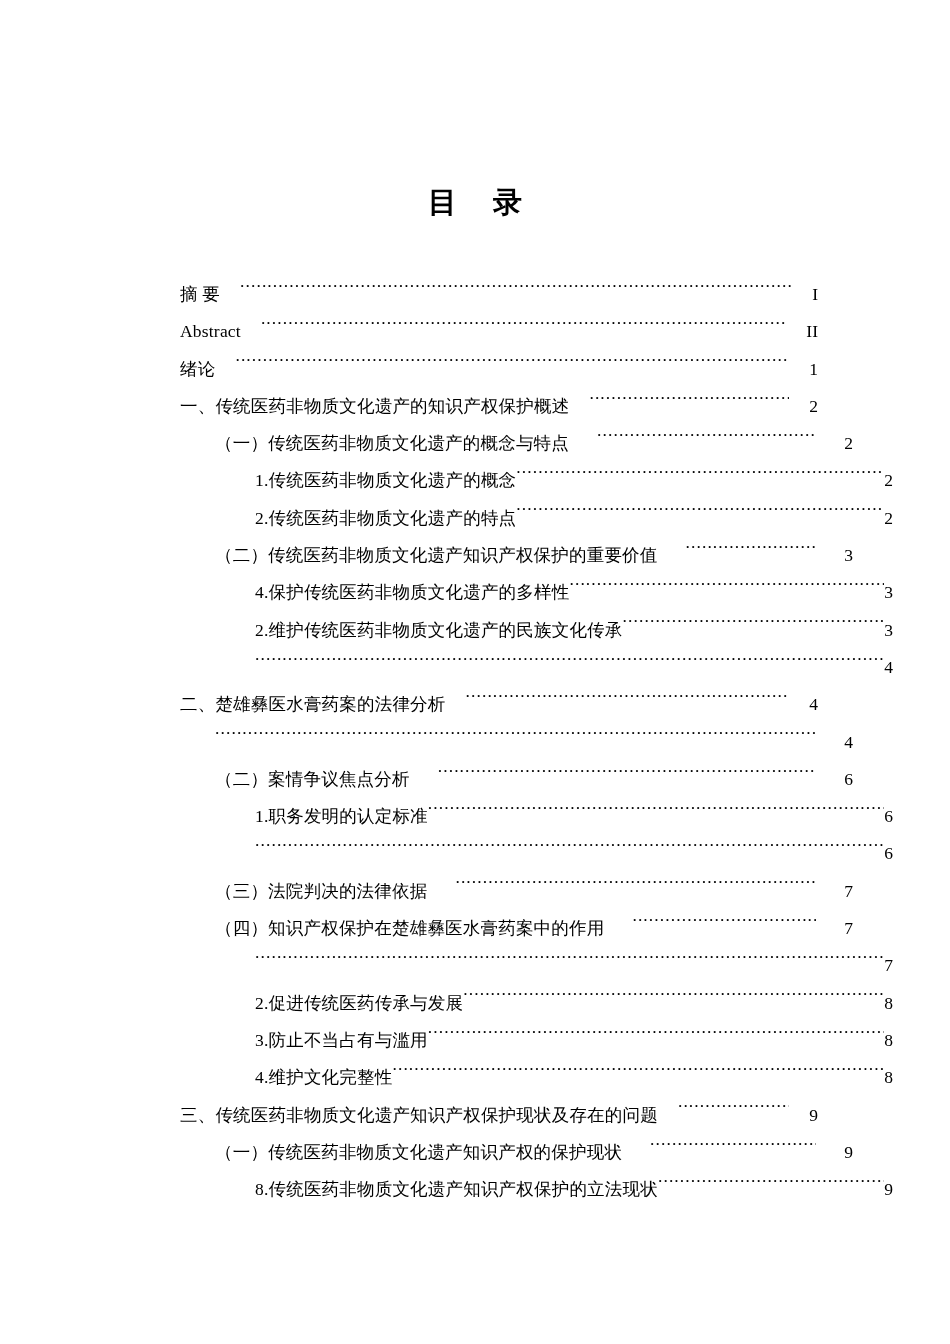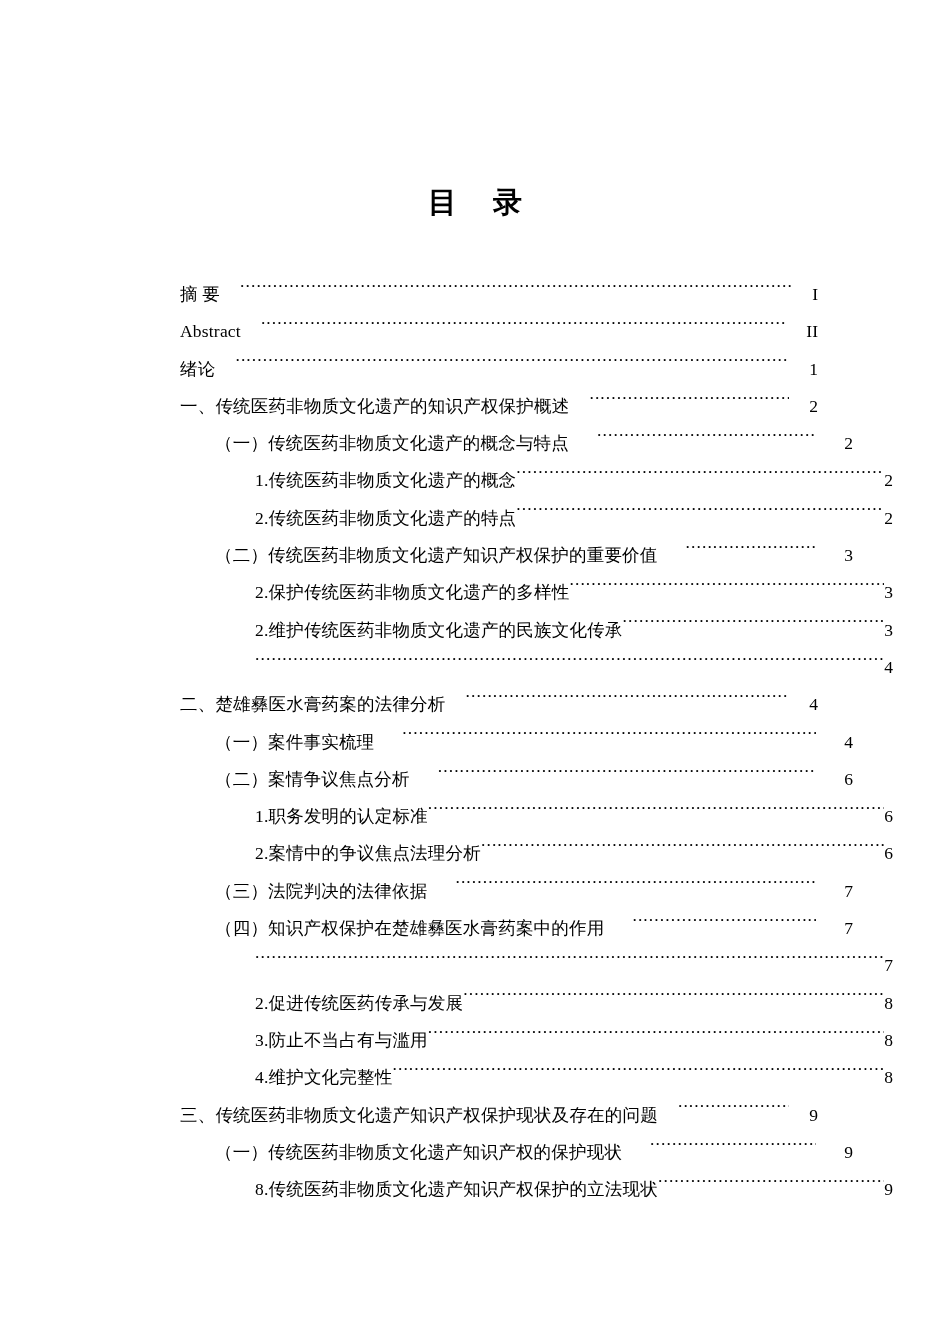--- a/index.html
+++ b/index.html
@@ -127,55 +127,53 @@
         <span class="label">2.传统医药非物质文化遗产的特点</span>
         <span class="leader"></span>
         <span class="pageno">2</span>
       </div>
       <div class="toc-entry lvl1">
         <span class="label">（二）传统医药非物质文化遗产知识产权保护的重要价值</span>
         <span class="leader"></span>
         <span class="pageno">3</span>
       </div>
       <div class="toc-entry lvl2">
-        <span class="label">2.保护传统医药非物质文化遗产的多样性</span>
+        <span class="label">4.保护传统医药非物质文化遗产的多样性</span>
         <span class="leader"></span>
         <span class="pageno">3</span>
       </div>
       <div class="toc-entry lvl2">
         <span class="label">2.维护传统医药非物质文化遗产的民族文化传承</span>
         <span class="leader"></span>
         <span class="pageno">3</span>
       </div>
       <div class="toc-entry lvl2">
         <span class="leader"></span>
         <span class="pageno">4</span>
       </div>
       <div class="toc-entry lvl0">
         <span class="label">二、楚雄彝医水膏药案的法律分析</span>
         <span class="leader"></span>
         <span class="pageno">4</span>
       </div>
       <div class="toc-entry lvl1">
-        <span class="label">（一）案件事实梳理</span>
         <span class="leader"></span>
         <span class="pageno">4</span>
       </div>
       <div class="toc-entry lvl1">
         <span class="label">（二）案情争议焦点分析</span>
         <span class="leader"></span>
         <span class="pageno">6</span>
       </div>
       <div class="toc-entry lvl2">
         <span class="label">1.职务发明的认定标准</span>
         <span class="leader"></span>
         <span class="pageno">6</span>
       </div>
       <div class="toc-entry lvl2">
-        <span class="label">2.案情中的争议焦点法理分析</span>
         <span class="leader"></span>
         <span class="pageno">6</span>
       </div>
       <div class="toc-entry lvl1">
         <span class="label">（三）法院判决的法律依据</span>
         <span class="leader"></span>
         <span class="pageno">7</span>
       </div>
       <div class="toc-entry lvl1">
         <span class="label">（四）知识产权保护在楚雄彝医水膏药案中的作用</span>

